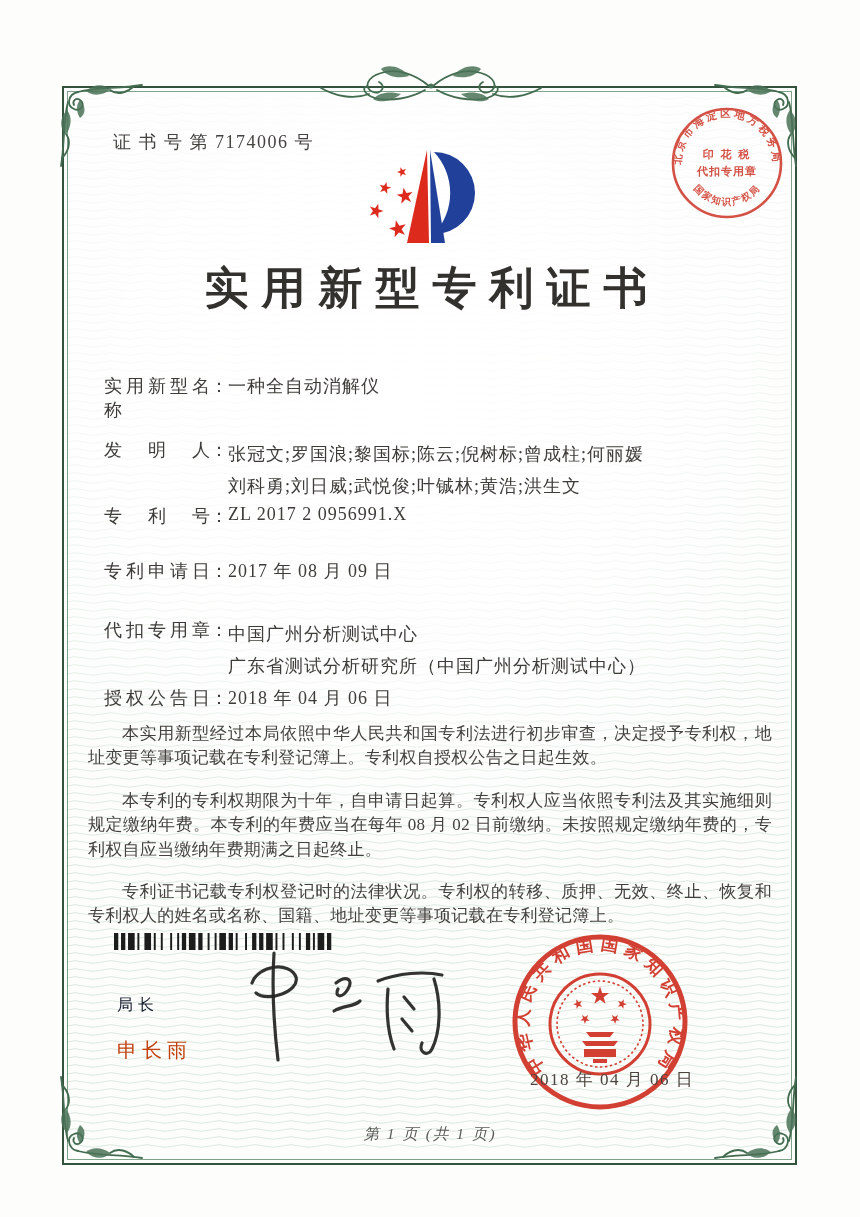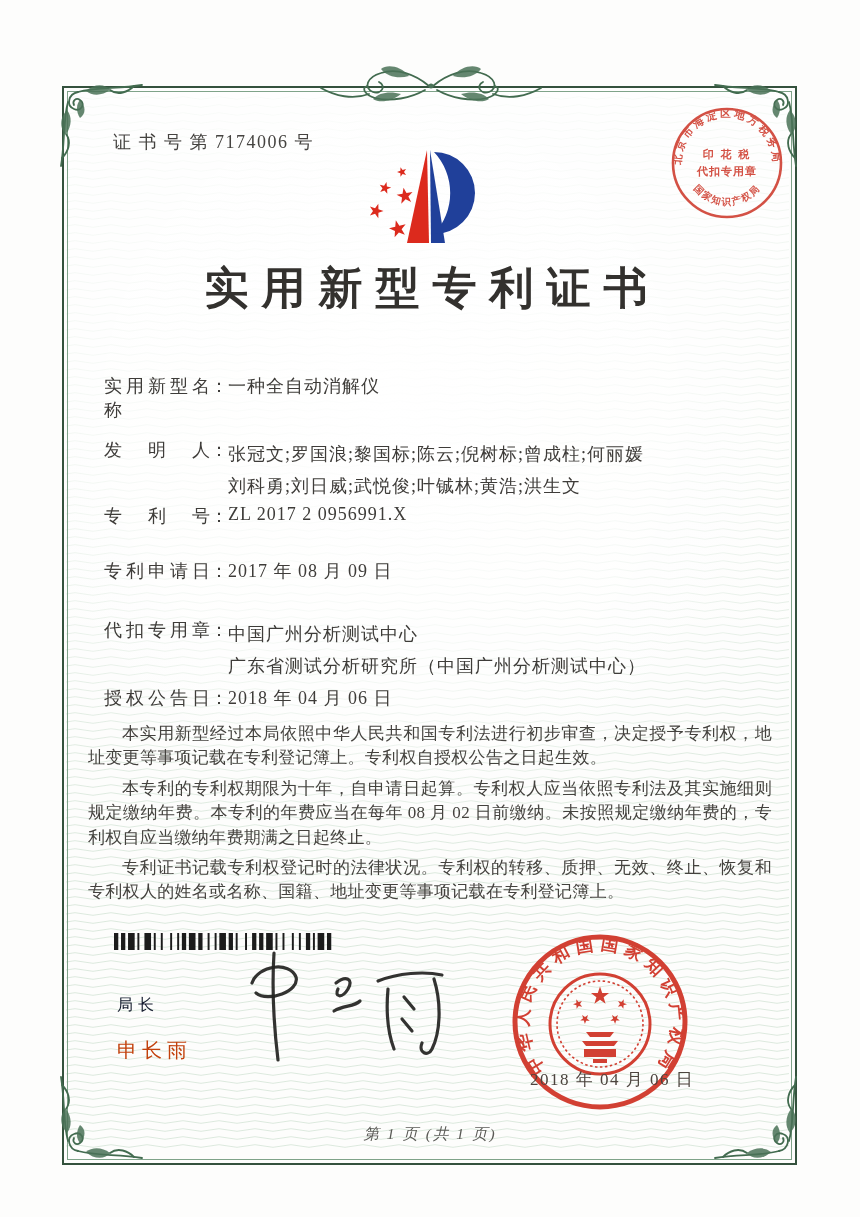--- a/index.html
+++ b/index.html
@@ -39,21 +39,21 @@
   
   .frow{position:absolute;left:104px;font-size:18px;color:#3e3c39;}
   .flabel{display:inline-block;width:106px;text-align:justify;text-align-last:justify;vertical-align:top;}
   .fcolon{vertical-align:top;}
   .fval{letter-spacing:1px;}
   .fval2{display:inline-block;vertical-align:top;width:545px;line-height:32px;letter-spacing:1px;}
   
   .paras{position:absolute;left:88px;top:722px;width:684px;font-size:17px;
     line-height:24.4px;letter-spacing:.3px;color:#44423e;text-align:justify;}
   .paras p{margin:0;text-indent:2em;}
-  .paras p + p{margin-top:6px;}
+  .paras p + p{margin-top:18px;}
   
   .barcode{position:absolute;left:114px;top:933px;}
   .signer-title{position:absolute;left:117px;top:995px;font-size:16px;letter-spacing:5px;color:#0f172a;}
   .signer-name{position:absolute;left:117px;top:1037px;font-size:20px;letter-spacing:5px;color:#c2410c;}
   .signature{position:absolute;left:238px;top:945px;}
   .signature path{stroke:#222220;stroke-width:3.2;fill:none;stroke-linecap:round;stroke-linejoin:round;opacity:.92;}
   .footer{position:absolute;left:0;top:1124px;width:860px;text-align:center;
     font-size:15.5px;letter-spacing:2px;color:#5a5a56;font-style:italic;}
 </style>
 </head>

